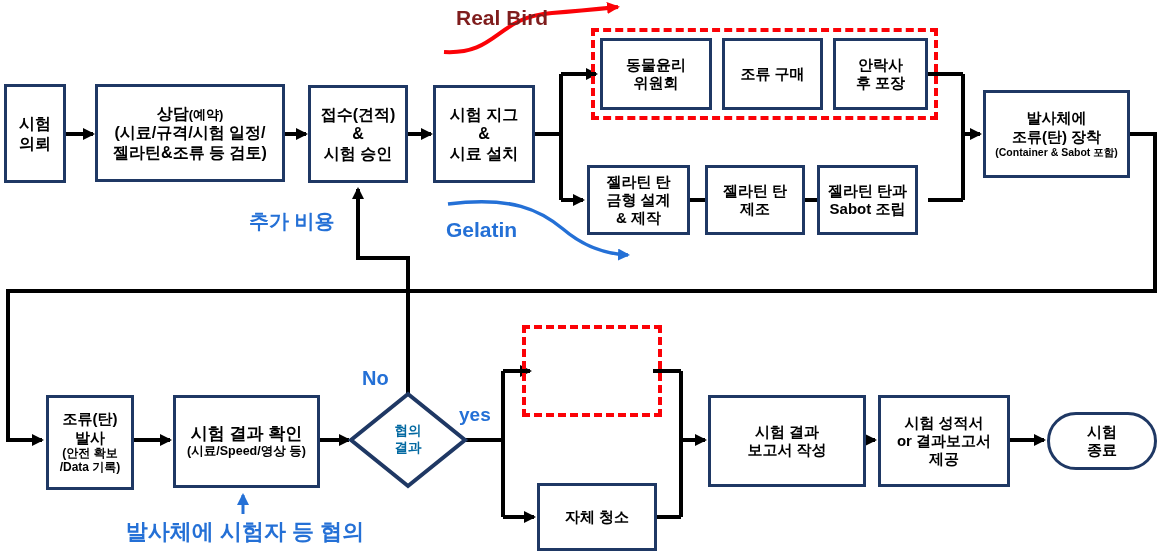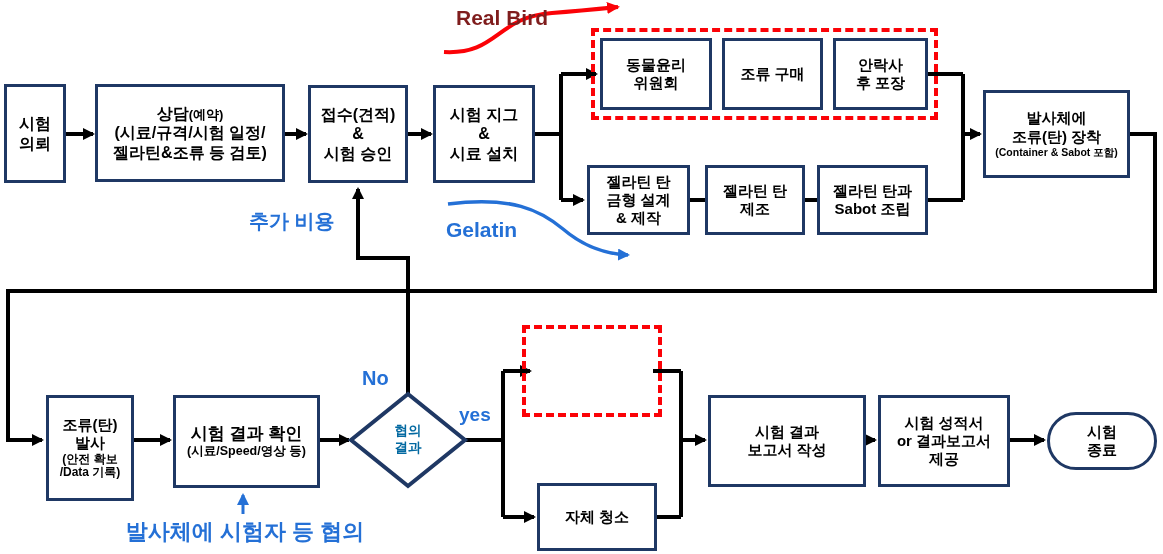--- a/index.html
+++ b/index.html
@@ -137,32 +137,32 @@
 
   <div class="box" style="left:587px;top:165px;width:103px;height:70px;">
     <span class="ln f15">젤라틴 탄</span>
     <span class="ln f15">금형 설계</span>
     <span class="ln f15">&amp; 제작</span>
   </div>
   <div class="box" style="left:705px;top:165px;width:100px;height:70px;">
     <span class="ln f15">젤라틴 탄</span>
     <span class="ln f15">제조</span>
   </div>
-  <div class="box" style="left:817px;top:165px;width:111px;height:70px;">
+  <div class="box" style="left:817px;top:165px;width:101px;height:70px;">
     <span class="ln f15">젤라틴 탄과</span>
     <span class="ln f15">Sabot 조립</span>
   </div>
 
   <div class="box" style="left:983px;top:90px;width:147px;height:88px;">
     <span class="ln f15">발사체에</span>
     <span class="ln f15">조류(탄) 장착</span>
     <span class="ln small11">(Container &amp; Sabot 포함)</span>
   </div>
 
-  <div class="box" style="left:46px;top:395px;width:88px;height:106px;">
+  <div class="box" style="left:46px;top:395px;width:88px;height:95px;">
     <span class="ln f15">조류(탄)</span>
     <span class="ln f15">발사</span>
     <span class="ln small12">(안전 확보</span>
     <span class="ln small12">/Data 기록)</span>
   </div>
 
   <div class="box" style="left:173px;top:395px;width:147px;height:93px;">
     <span class="ln f17">시험 결과 확인</span>
     <span class="ln small13">(시료/Speed/영상 등)</span>
   </div>

